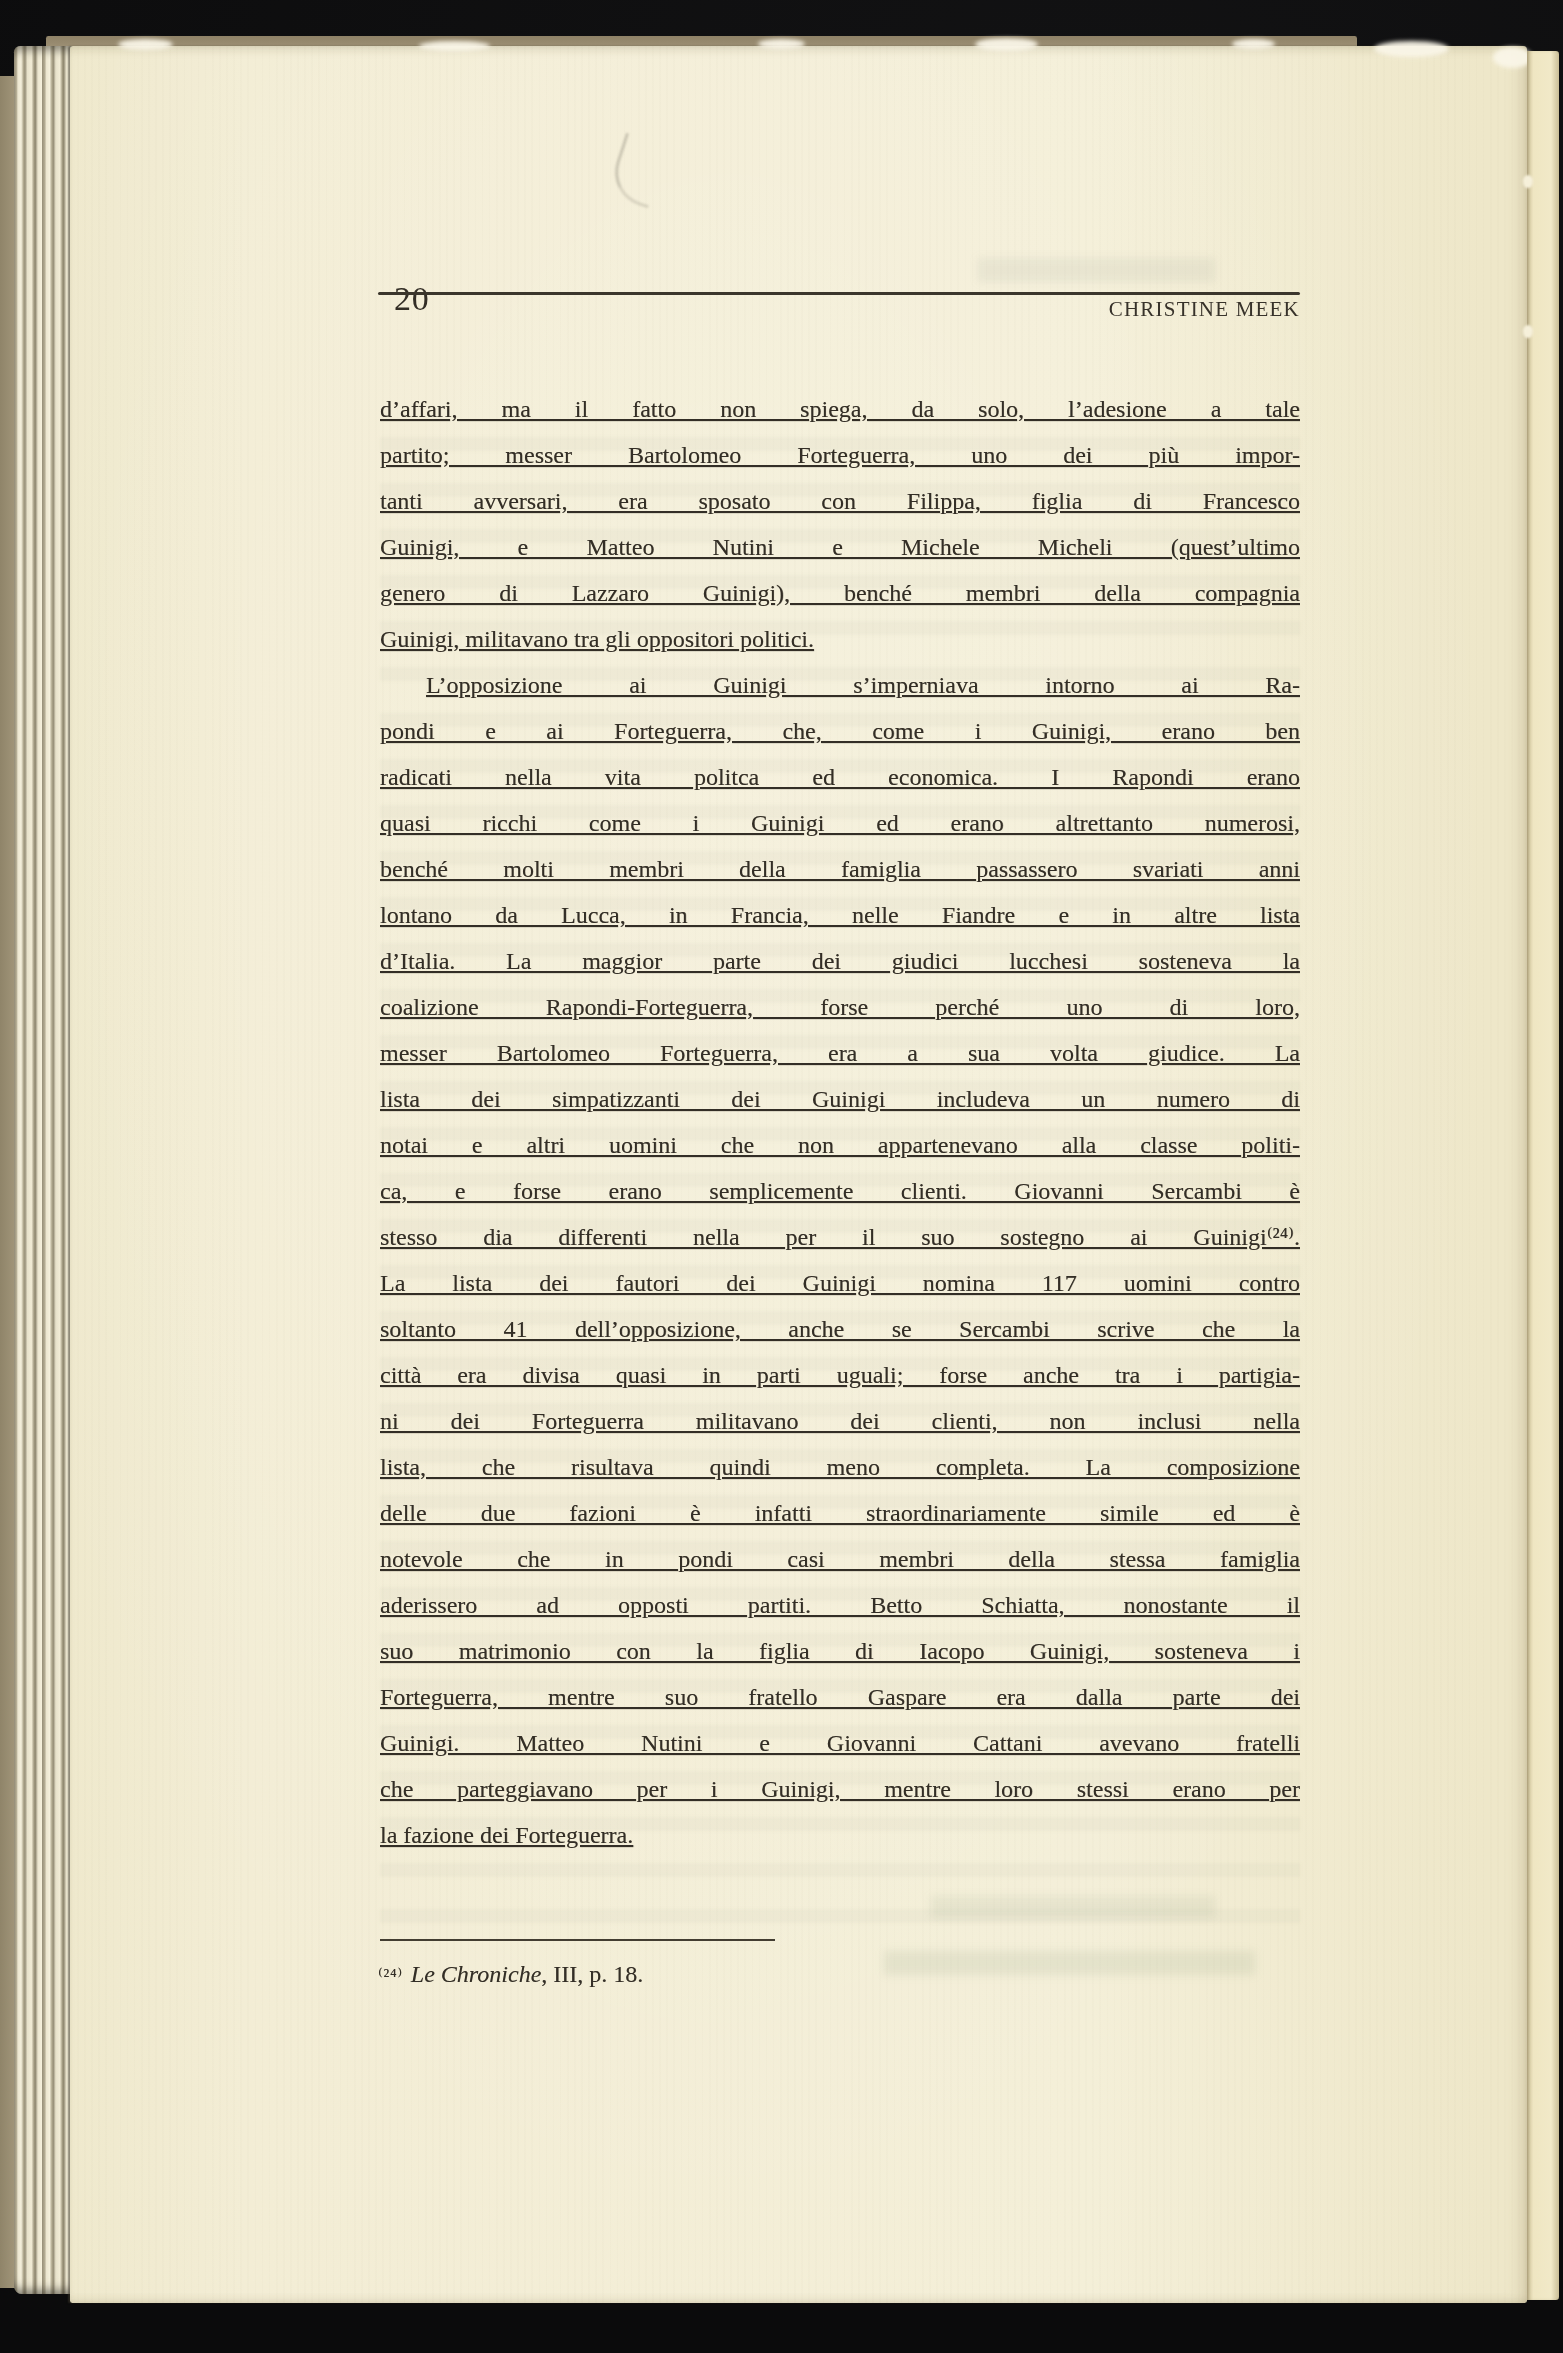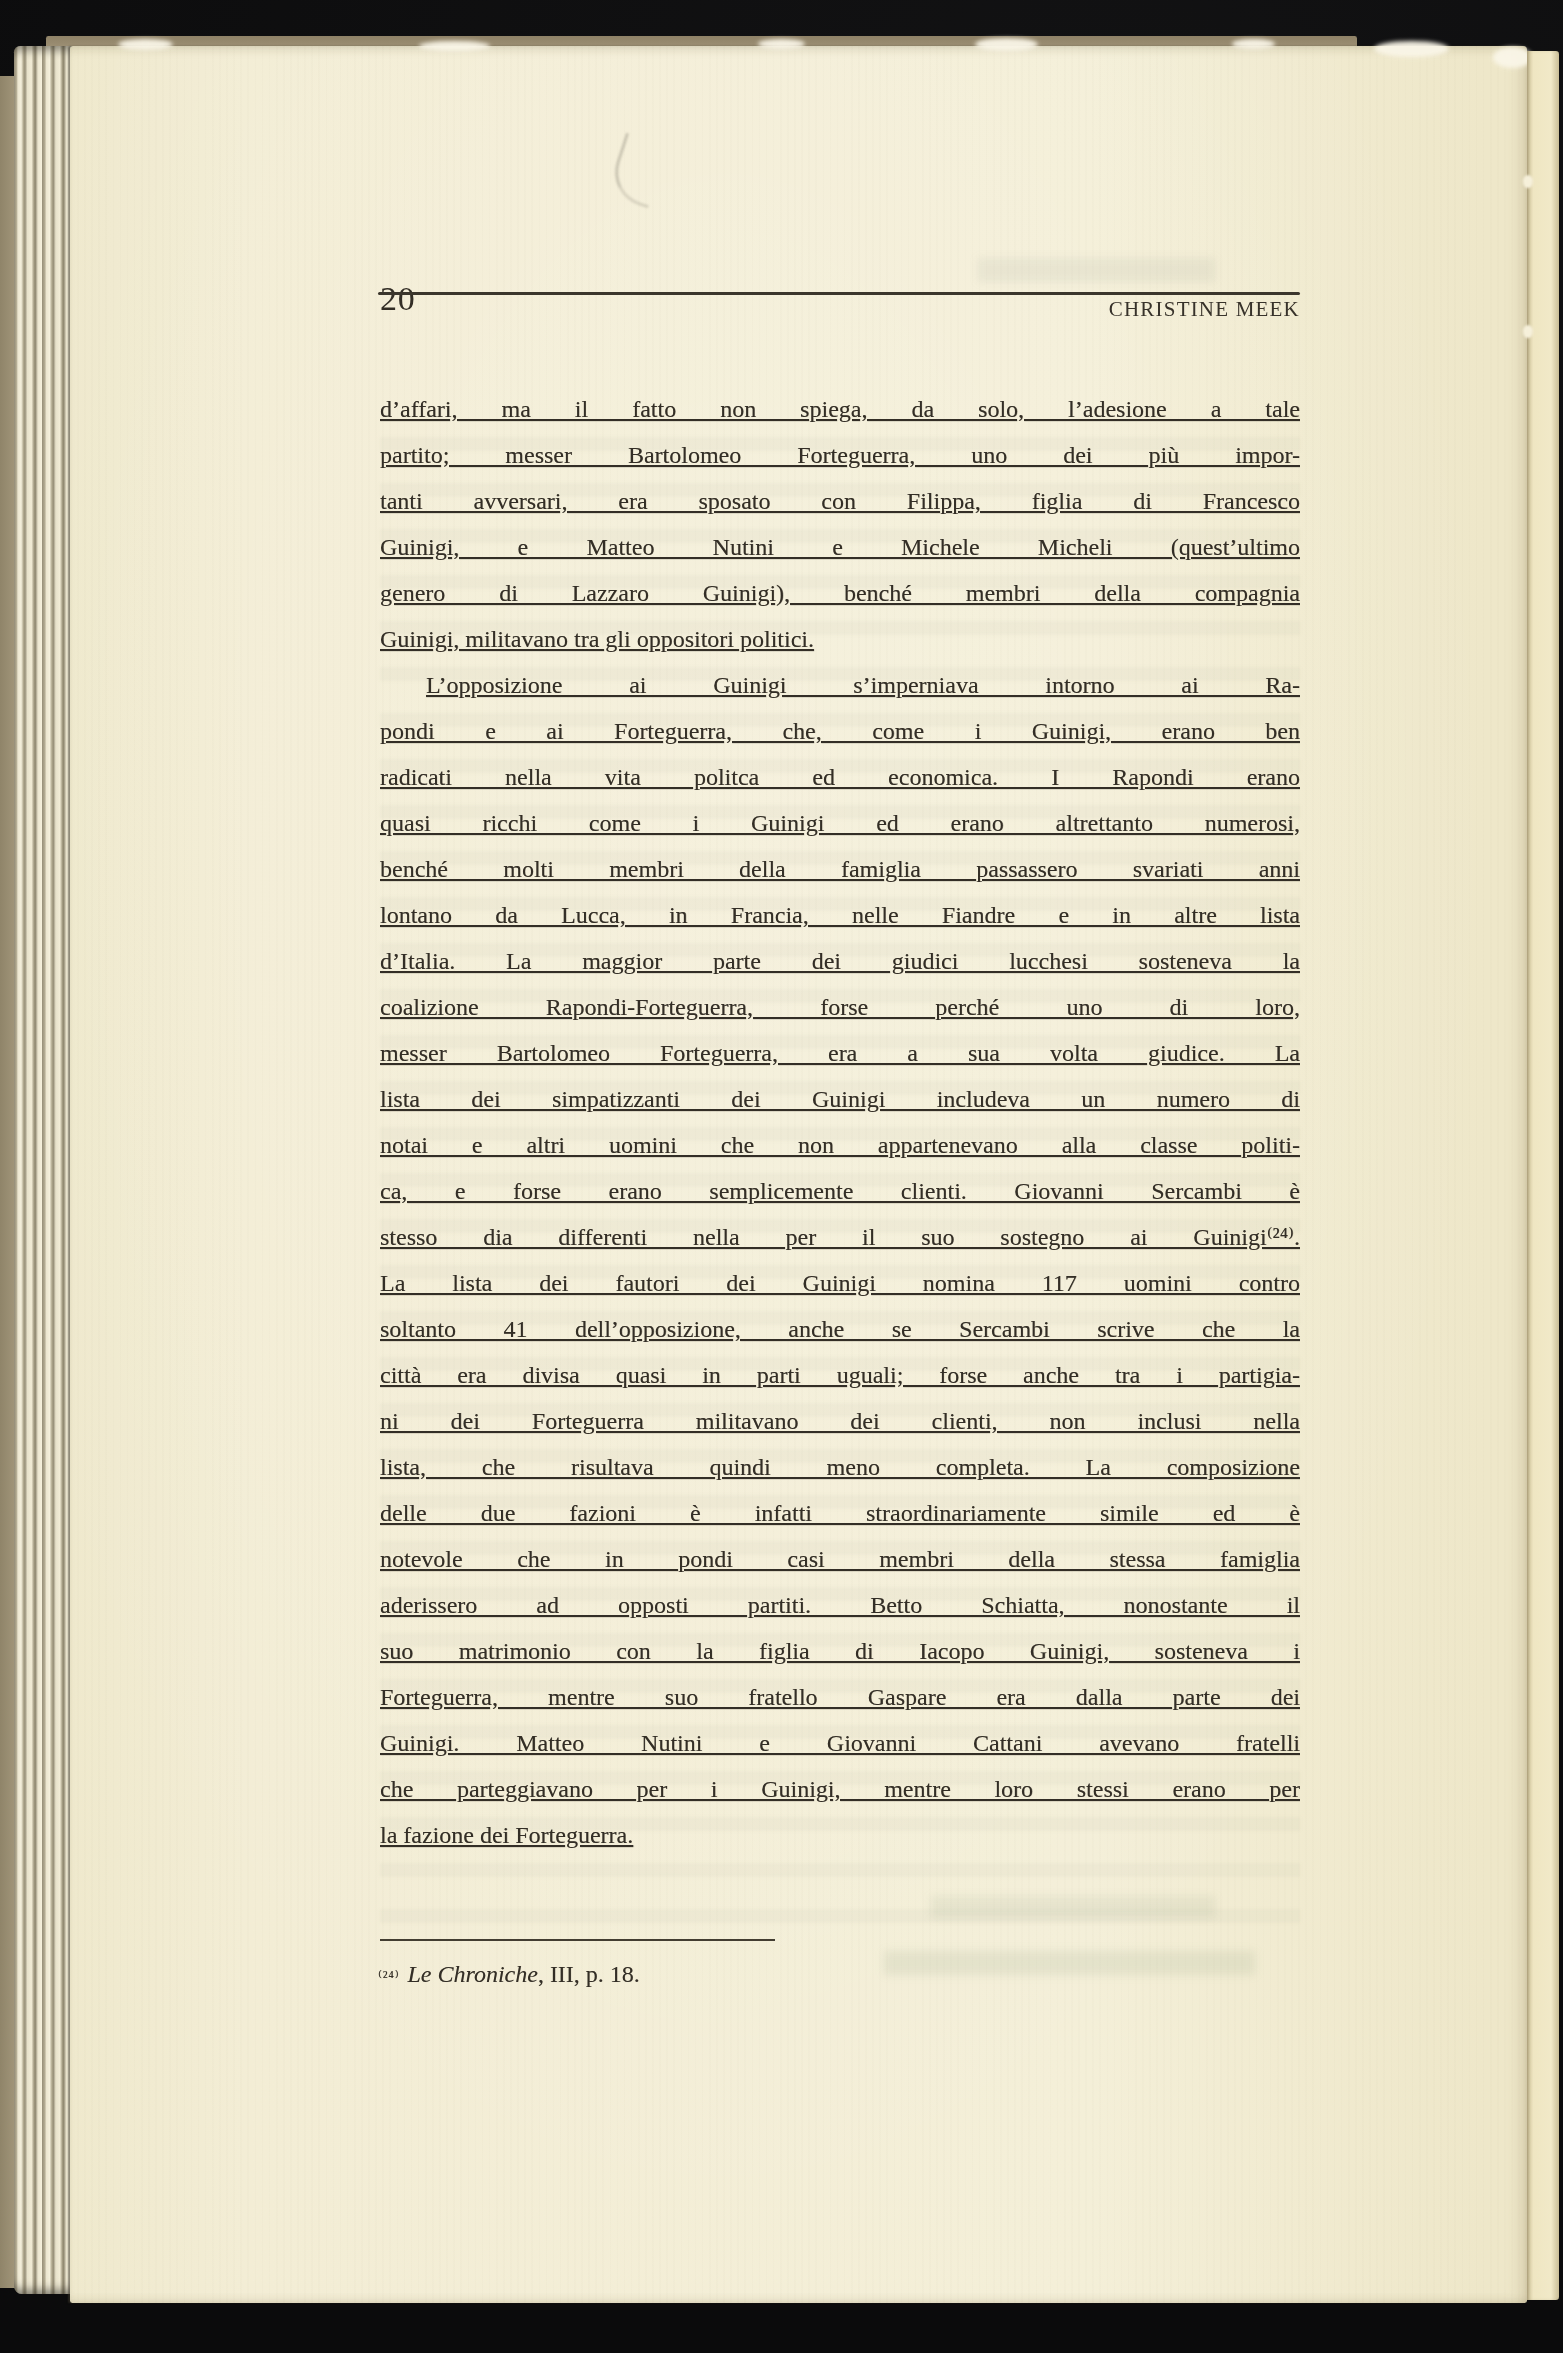--- a/index.html
+++ b/index.html
@@ -71,21 +71,21 @@
     position: absolute; left: 1523px; width: 9.5px; height: 12.6px;
     background: #f6f0da; border-radius: 50%; filter: blur(0.8px);
   }
   
   .fuzz {
     position: absolute; background: #faf6e8;
     border-radius: 50%; filter: blur(2px); opacity: .95;
   }
   
   .page-number {
-    position: absolute; left: 310px; top: 234px;
+    position: absolute; left: 324px; top: 234px;
     font-size: 34px; color: #332e26; letter-spacing: 0.8px;
   }
   .running-head {
     position: absolute; right: 227px; top: 251px;
     font-size: 21px; letter-spacing: 1.2px; color: #37322a;
   }
   .header-rule {
     position: absolute; left: 308px; top: 246px;
     width: 922px; height: 3.2px;
     background: #3b362c; border-radius: 1.6px;
@@ -110,21 +110,21 @@
   .footnote-rule {
     position: absolute; left: 310px; top: 1893px;
     width: 395px; height: 2.4px; background: #433d31;
   }
   .footnote {
     position: absolute; left: 308px; top: 1911px;
     width: 711px; font-size: 24px; color: #332e26;
     line-height: 35px;
     text-shadow: 0.2px 0.2px 0.5px rgba(55,48,38,.4);
   }
-  .fn-marker { font-size: 16px; letter-spacing: 0.8px; }
+  .fn-marker { font-size: 19px; letter-spacing: 0.8px; }
   .fn-source { font-style: italic; padding-left: 8px; }
   
   .ghost-lines {
     position: absolute; left: 310px; top: 359px;
     width: 920px; height: 1524px;
     background: repeating-linear-gradient(180deg,
       transparent 0 32px, rgba(125,135,120,.05) 32px 46px);
     filter: blur(1.6px);
     pointer-events: none;
   }

